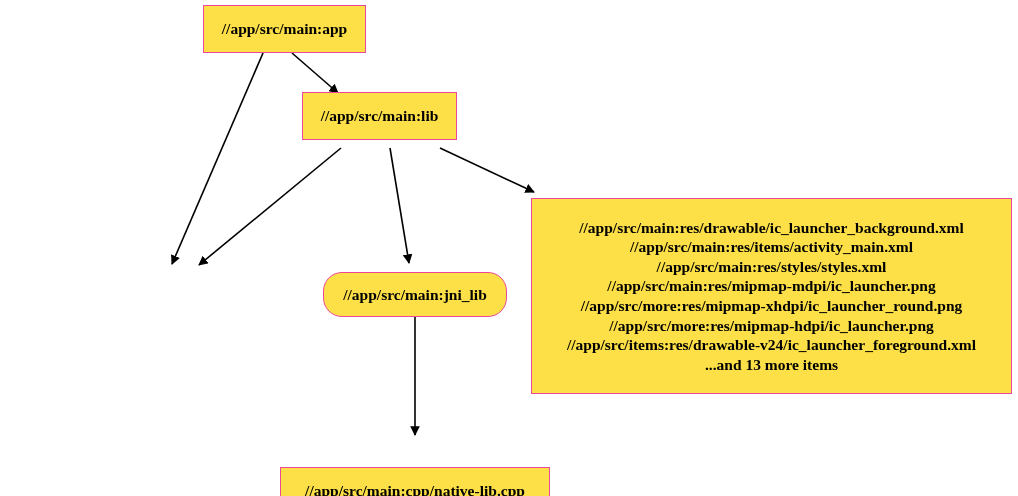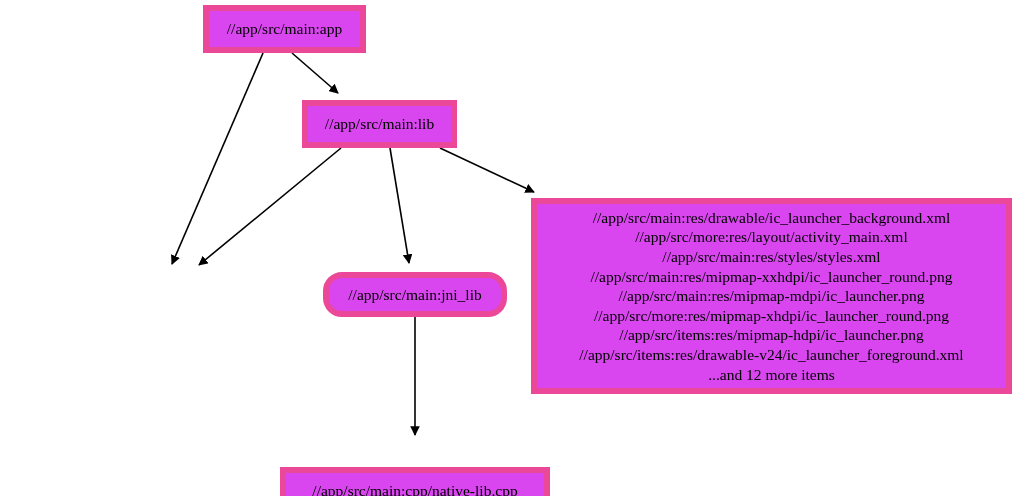--- a/index.html
+++ b/index.html
@@ -22,47 +22,48 @@
     position: absolute;
     left: 0;
     top: 0;
     width: 1018px;
     height: 496px;
     pointer-events: none;
   }
   .node {
     position: absolute;
     box-sizing: border-box;
-    border: 6px solid #ec4899;
-    background: #d946ef;
+    border: 1px solid #ec4899;
+    background: #fde047;
     display: flex;
     align-items: center;
     justify-content: center;
     text-align: center;
     font-size: 15.5px;
     line-height: 1.0;
     white-space: nowrap;
     z-index: 2;
+    font-weight: bold;
   }
   .node-multiline {
     white-space: normal;
     line-height: 19.6px;
     font-size: 15.5px;
     padding: 20px 6px;
     flex-direction: column;
     justify-content: center;
   }
   .node-multiline .line {
     display: block;
     white-space: nowrap;
   }
 
   
   #node-app        { left: 203px; top: 5px;   width: 163px; height: 48px; }
-  #node-lib        { left: 302px; top: 100px; width: 155px; height: 48px; }
+  #node-lib        { left: 302px; top: 92px; width: 155px; height: 48px; }
   #node-manifest   { left: 4px;   top: 272px; width: 302px; height: 45px; }
   #node-jnilib     { left: 323px; top: 272px; width: 184px; height: 45px; border-radius: 19px; }
   #node-res        { left: 531px; top: 198px; width: 481px; height: 196px; }
   #node-nativelib  { left: 280px; top: 467px; width: 270px; height: 47px; }
 </style>
 </head>
 <body>
 
 <div id="graph">
 
@@ -110,23 +111,22 @@
   <div class="node" id="node-jnilib">
     <span>//app/src/main:jni_lib</span>
   </div>
 
   <div class="node" id="node-nativelib">
     <span>//app/src/main:cpp/native-lib.cpp</span>
   </div>
 
   <div class="node node-multiline" id="node-res">
     <span class="line">//app/src/main:res/drawable/ic_launcher_background.xml</span>
-    <span class="line">//app/src/more:res/layout/activity_main.xml</span>
+    <span class="line">//app/src/main:res/items/activity_main.xml</span>
     <span class="line">//app/src/main:res/styles/styles.xml</span>
-    <span class="line">//app/src/main:res/mipmap-xxhdpi/ic_launcher_round.png</span>
     <span class="line">//app/src/main:res/mipmap-mdpi/ic_launcher.png</span>
     <span class="line">//app/src/more:res/mipmap-xhdpi/ic_launcher_round.png</span>
-    <span class="line">//app/src/items:res/mipmap-hdpi/ic_launcher.png</span>
+    <span class="line">//app/src/more:res/mipmap-hdpi/ic_launcher.png</span>
     <span class="line">//app/src/items:res/drawable-v24/ic_launcher_foreground.xml</span>
-    <span class="line">...and 12 more items</span>
+    <span class="line">...and 13 more items</span>
   </div>
 
 </div>
 
 </body></html>

